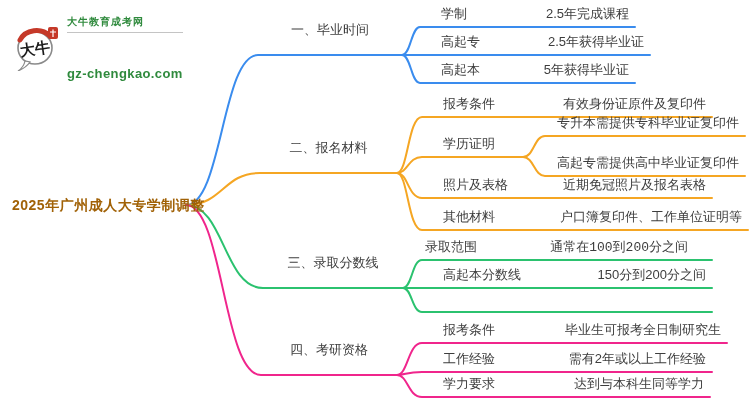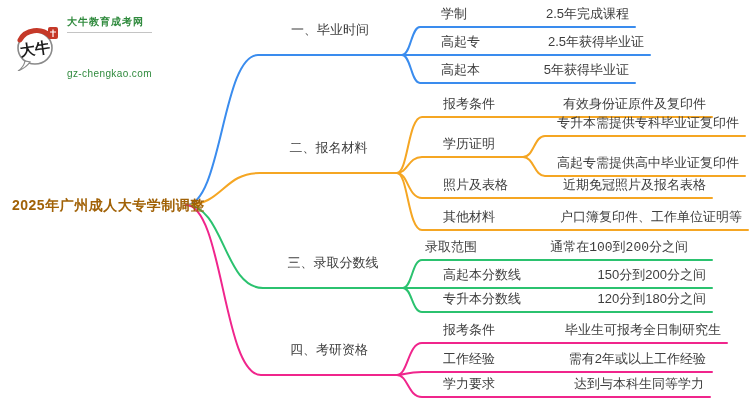--- a/index.html
+++ b/index.html
@@ -20,21 +20,21 @@
     position:absolute;height:20px;display:flex;align-items:flex-end;justify-content:space-between;
     font-size:13px;color:#3d3d3d;box-sizing:border-box;padding:0 6px 4px 21px;white-space:nowrap;
   }
   .row.value-only{justify-content:flex-end;padding-left:10px;}
   .row .lbl{margin-right:12px;margin-top:25px;}
   
   .logo{position:absolute;left:12px;top:13px;display:flex;align-items:center;}
   .logo-text{margin-left:7px;display:flex;flex-direction:column;}
   .site-name{font-size:10px;font-weight:bold;color:#2f8a3d;letter-spacing:1px;line-height:18px;}
   .logo-divider{height:1px;background:#c4c4c4;margin:1px 0 1px 0;}
-  .site-domain{font-size:10px;font-weight:normal;color:#2f8a3d;letter-spacing:0.4px;line-height:15px;margin-top:32px;}
+  .site-domain{font-size:13px;font-weight:bold;color:#2f8a3d;letter-spacing:0.4px;line-height:15px;margin-top:32px;}
 </style>
 </head>
 <body>
 
 <div class="stage">
 
   <svg class="lines" width="750" height="410" viewBox="0 0 750 410" xmlns="http://www.w3.org/2000/svg">
 
     <g fill="none" stroke-width="2" stroke-linecap="round" stroke="#3a8cee">
       <path d="M186,205 C222,205 222,55 258,55 L402,55"></path>
@@ -125,24 +125,20 @@
 
   <div class="branch-label" style="left:263px;top:268px;width:140px;">三、录取分数线</div>
   <div class="row" style="left:404px;top:240px;width:290px;font-family:Liberation Mono, monospace;">
     <span class="lbl">录取范围</span>
     <span class="val">通常在100到200分之间</span>
   </div>
   <div class="row" style="left:422px;top:268px;width:290px;">
     <span class="lbl">高起本分数线</span>
     <span class="val">150分到200分之间</span>
   </div>
-  <div class="row" style="left:422px;top:292px;width:290px;">
-    <span class="lbl">专升本分数线</span>
-    <span class="val">120分到180分之间</span>
-  </div>
 
   <div class="branch-label" style="left:261px;top:355px;width:136px;">四、考研资格</div>
   <div class="row" style="left:422px;top:323px;width:305px;">
     <span class="lbl">报考条件</span>
     <span class="val">毕业生可报考全日制研究生</span>
   </div>
   <div class="row" style="left:422px;top:352px;width:290px;">
     <span class="lbl">工作经验</span>
     <span class="val">需有2年或以上工作经验</span>
   </div>

